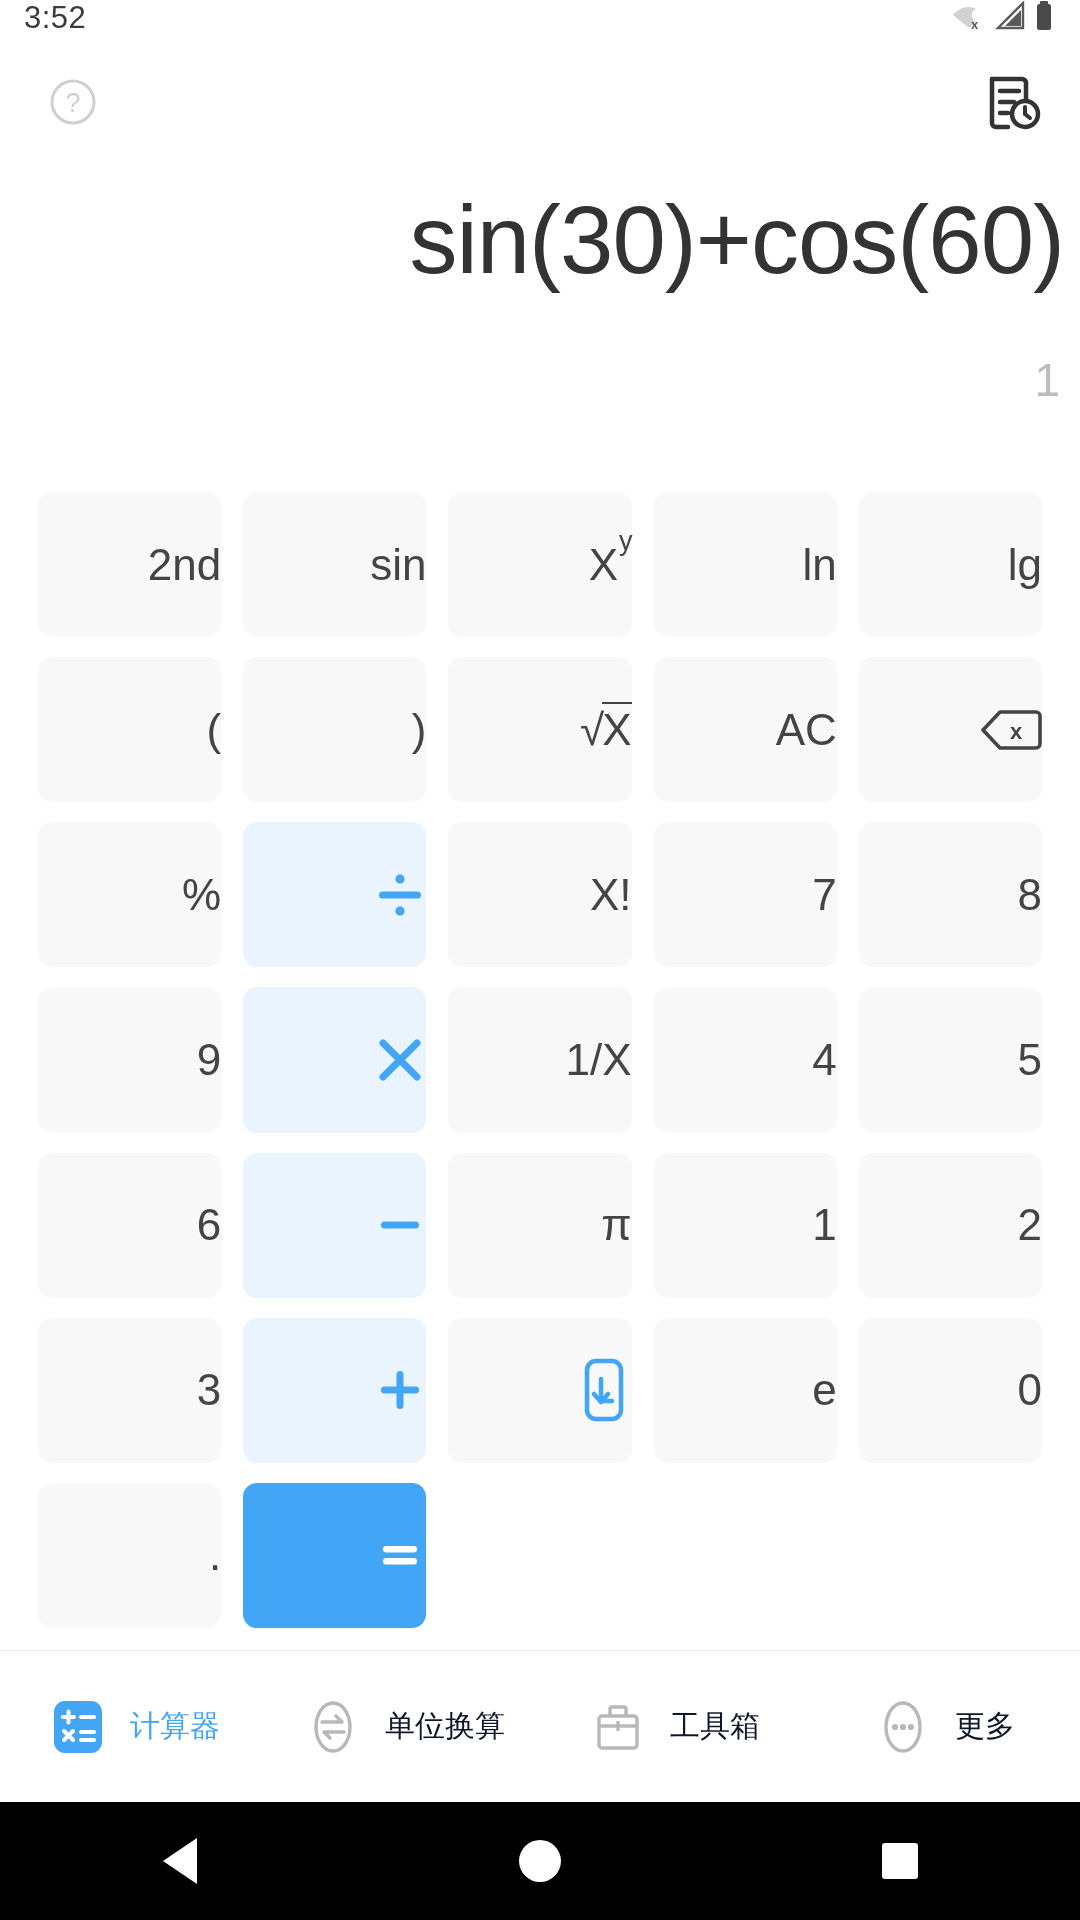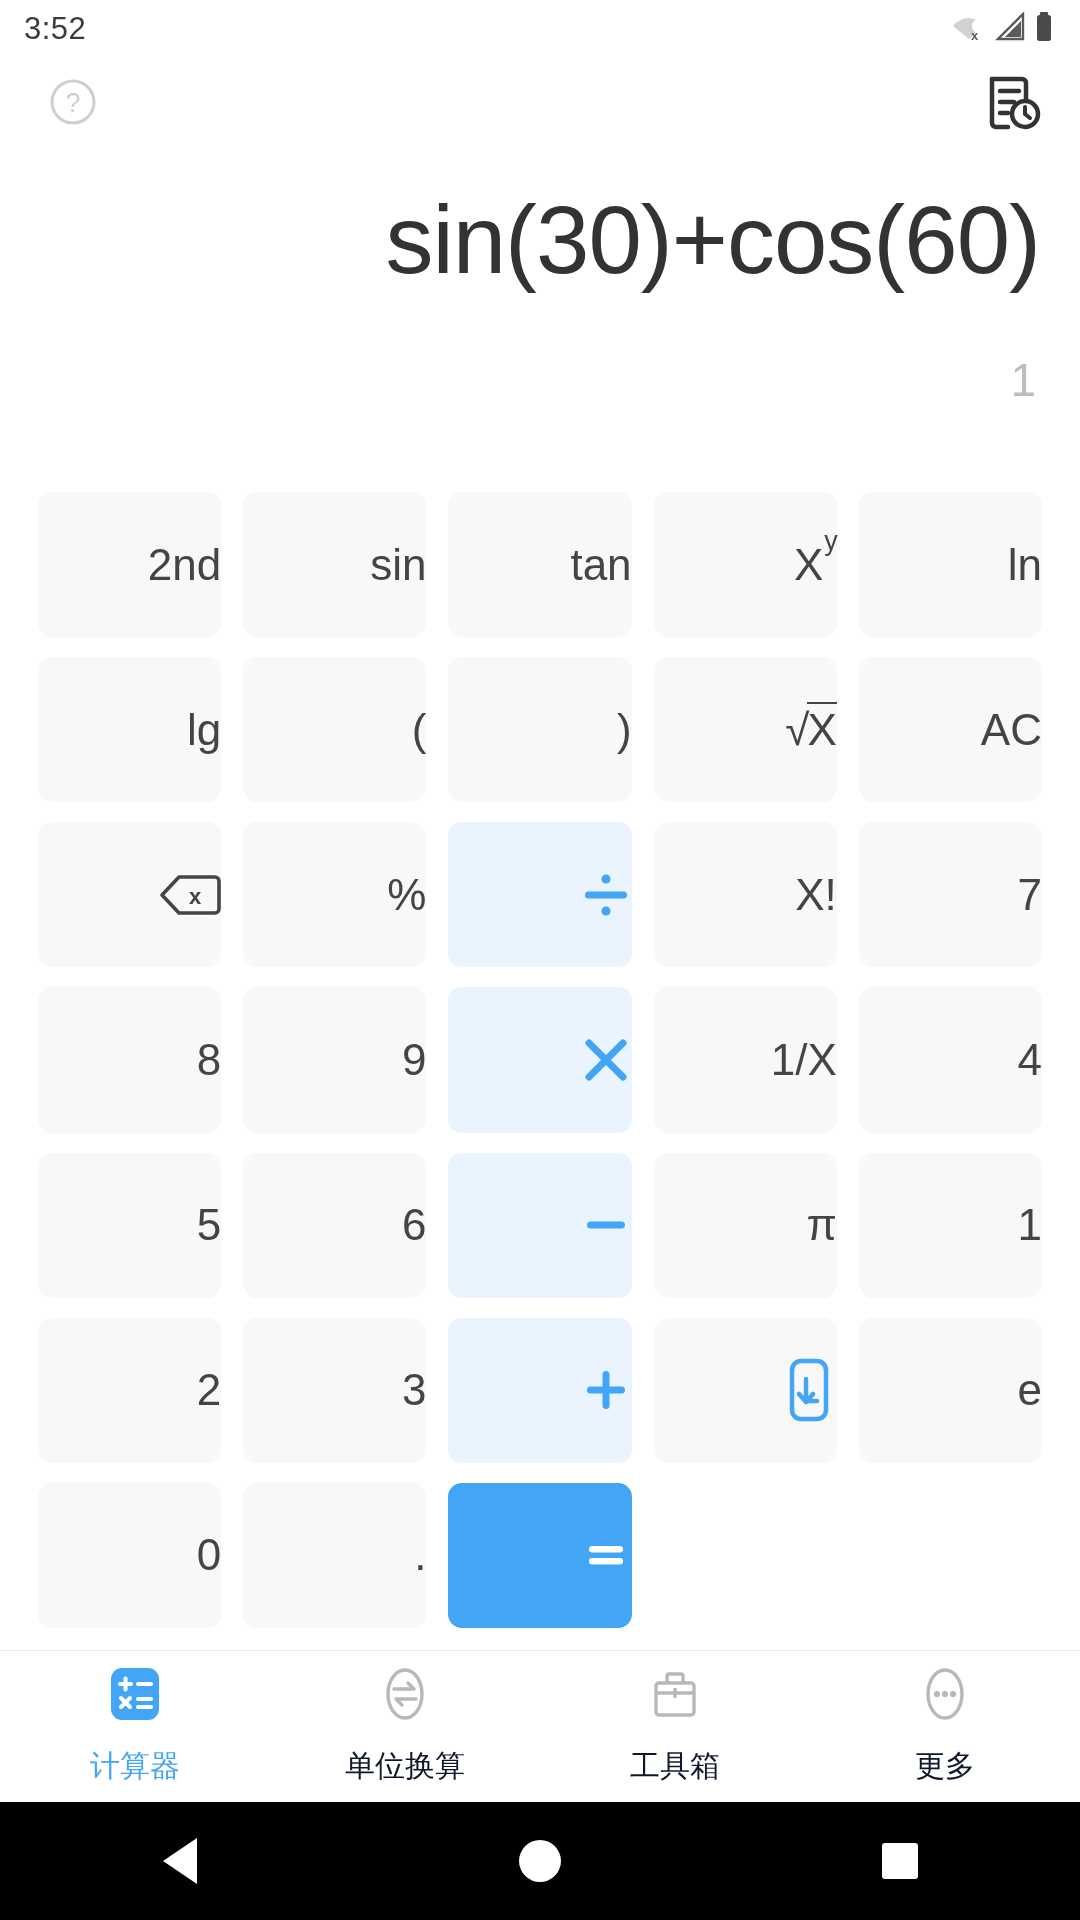--- a/index.html
+++ b/index.html
@@ -7,40 +7,40 @@
     width: 1080px; height: 1920px;
     background: #ffffff;
     font-family: "Liberation Sans", sans-serif;
     overflow: hidden;
   }
   .phone { width: 1080px; height: 1920px; position: relative; display: flex; flex-direction: column; background:#fff; }
 
   
   .statusbar {
     height: 58px; flex: 0 0 58px;
-    display: flex; align-items: center; justify-content: space-between;
+    display: flex; align-items: flex-start; justify-content: space-between;
     padding: 0 26px 0 24px;
   }
   .status-time { font-size: 31px; color: #3b3b3b; letter-spacing: 0.5px; }
   .status-icons { display: flex; align-items: center; gap: 9px; }
 
   
   .headerbar {
     flex: 0 0 92px; height: 92px;
     display: flex; align-items: center; justify-content: space-between;
     padding: 0 36px 0 48px;
   }
   .help-btn { width: 50px; height: 50px; display:flex; align-items:center; justify-content:center; }
   .history-btn { width: 62px; height: 62px; display:flex; align-items:center; justify-content:center; }
 
   
   .display {
     flex: 0 0 338px;
     display: flex; flex-direction: column; justify-content: flex-start;
-    padding: 0 40px 0 30px;
+    padding: 0 16px 0 30px;
   }
   .expr-wrap {
     height: 180px; display: flex; align-items: center; justify-content: flex-end;
     overflow: hidden;
   }
   .expr {
     font-size: 96px; color: #333333; white-space: nowrap;
     letter-spacing: -1px; font-weight: 400;
   }
   .result-wrap {
@@ -71,21 +71,21 @@
   .key .sup { font-size: 27px; vertical-align: super; position: relative; top: -14px; left: 1px; }
   .radicand { border-top: 2.5px solid #444; padding-top: 1px; margin-left: -2px; }
 
   
   .navbar {
     flex: 0 0 152px; height: 152px;
     border-top: 1.5px solid #ececec;
     display: flex; align-items: center;
   }
   .navitem {
-    flex: 1 1 0; display: flex; flex-direction: column;
+    flex: 1 1 0; display: flex; flex-direction: row;
     align-items: center; justify-content: center; gap: 24px;
   }
   .navitem .navicon { width: 56px; height: 56px; display:flex; align-items:center; justify-content:center; }
   .navitem .navlabel { font-size: 30px; color: #0f172a; }
   .navitem.active .navlabel { color: #42a5f5; }
 
   
   .sysnav {
     flex: 0 0 118px; height: 118px; background: #000;
     display: flex; align-items: center; justify-content: space-around;
@@ -156,23 +156,20 @@
       <div class="result">1</div>
     </div>
   </div>
 
   <div class="keypad">
       <div class="key">
         <span>2nd</span>
       </div>
       <div class="key">
         <span>sin</span>
-      </div>
-      <div class="key">
-        <span>tan</span>
       </div>
       <div class="key">
         <span>X<span class="sup">y</span></span>
       </div>
       <div class="key">
         <span>ln</span>
       </div>
       <div class="key">
         <span>lg</span>
       </div>

